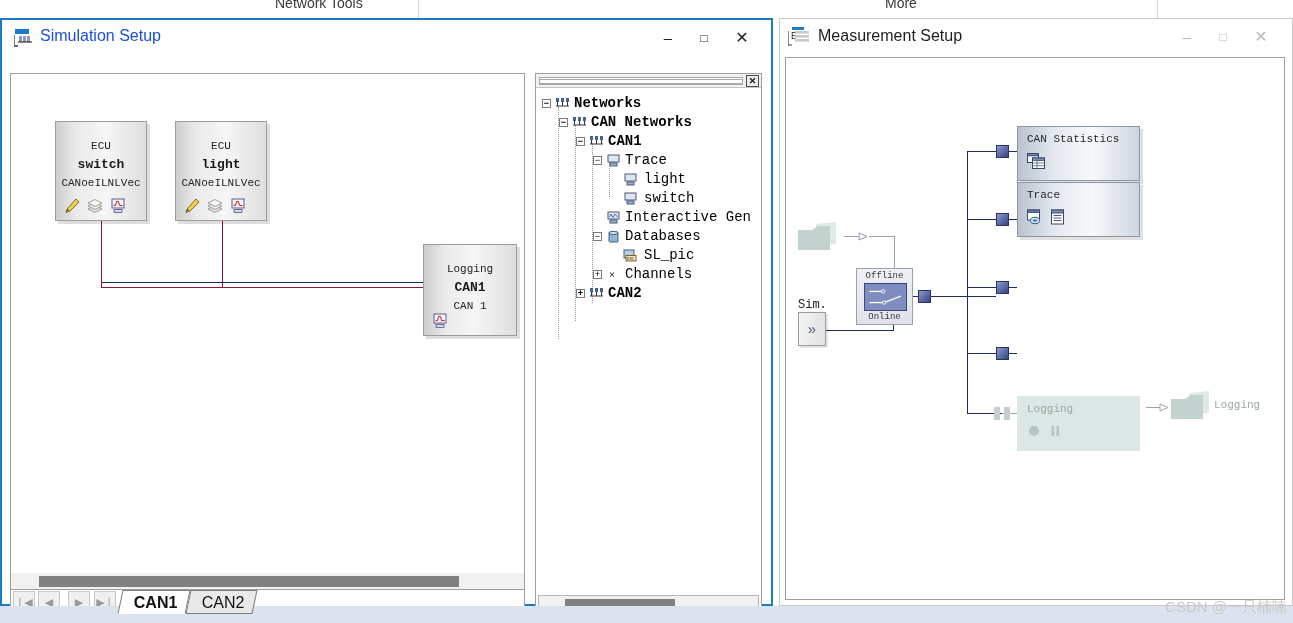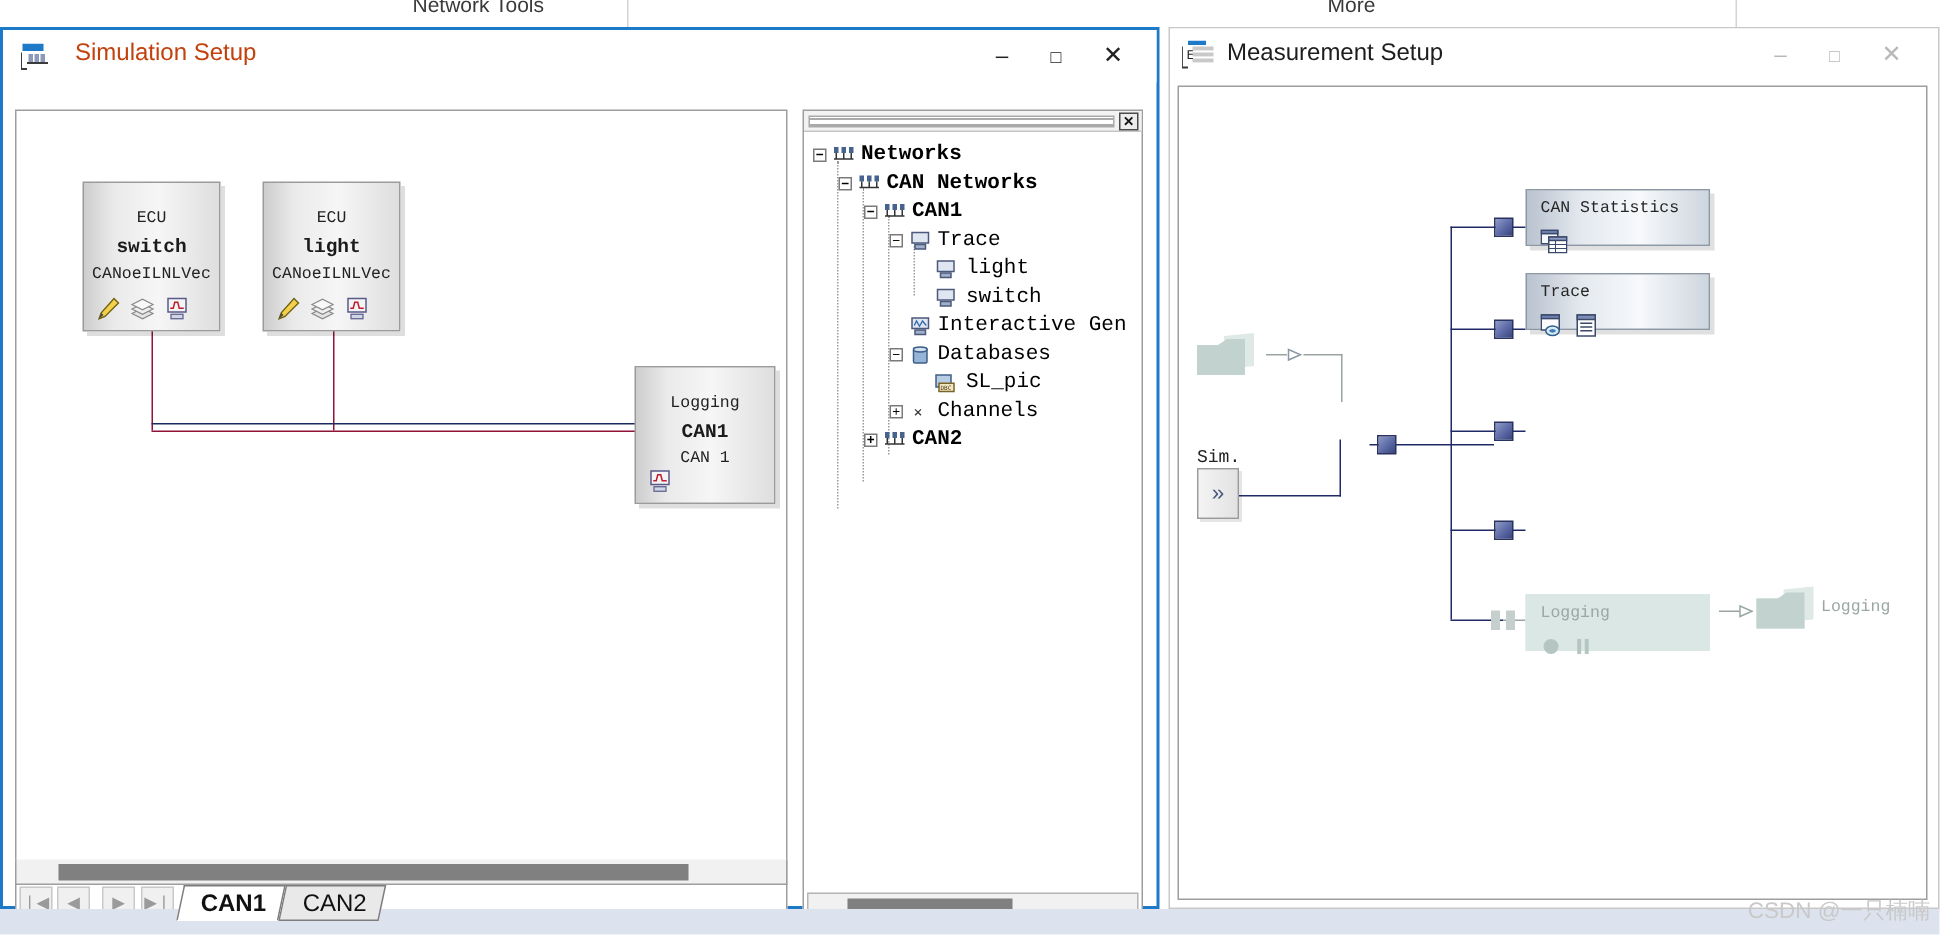--- a/index.html
+++ b/index.html
@@ -35,22 +35,22 @@
     border-top-width: 2px;
   }
   #sim-titlebar {
     position: relative; height: 35px; width: 100%;
     background: #ffffff;
   }
   #sim-title-icon {
     position: absolute; left: 12px; top: 9px; width: 20px; height: 18px;
   }
   #sim-title-text {
-    position: absolute; left: 48px; top: 7px;
-    font-size: 16px; color: #c2410c;
+    position: absolute; left: 38px; top: 7px;
+    font-size: 16px; color: #1d4ed8;
     font-family: "Liberation Sans", sans-serif;
   }
   .winbtn {
     position: absolute; top: 6px; width: 34px; height: 24px;
     font-size: 15px; color: #222; text-align: center; line-height: 24px;
     cursor: default; user-select: none;
   }
   .winbtn.dim { color: #b9b9b9; }
   #sim-min { right: 86px; }
   #sim-max { right: 50px; font-size: 12px; }
@@ -187,21 +187,21 @@
   #meas-close { right: 14px; font-size: 16px; }
 
   #meas-canvas {
     position: absolute; left: 5px; top: 38px;
     width: 500px; height: 543px;
     background: #ffffff; border: 1px solid #9e9e9e;
     overflow: hidden;
   }
 
   .measblock {
-    position: absolute; width: 123px; height: 38px;
+    position: absolute; width: 123px; height: 55px;
     background: linear-gradient(to right, #b9c2cf 0%, #e4e9ef 30%, #f7f9fb 62%, #cdd5de 100%);
     border: 1px solid #8d98a6;
     box-shadow: 3px 3px 0 rgba(0,0,0,0.12);
     font-family: "Liberation Mono", monospace;
   }
   .measblock .mb-title {
     position: absolute; left: 9px; top: 6px; font-size: 11px; color: #262626;
   }
   .measblock .mb-icons { position: absolute; left: 9px; top: 26px; display: flex; gap: 6px; }
   .measblock.disabled {
@@ -539,20 +539,33 @@
     <div class="wire h gray" style="left:83px; top:178px; width:26px;"></div>
     <div class="wire v gray" style="left:108px; top:178px; height:32px;"></div>
 
     <div id="sim-btn-wrap" style="left:12px; top:240px;">
       <div id="sim-btn-label">Sim.</div>
       <div id="sim-btn">»</div>
     </div>
     <div class="wire h" style="left:40px; top:272px; width:68px;"></div>
     <div class="wire v" style="left:107px; top:235px; height:38px;"></div>
 
+    <div id="offline-online" style="left:70px; top:210px;">
+      <div class="oo-label" id="oo-top">Offline</div>
+      <div id="oo-sw">
+        <svg viewBox="0 0 43 28" style="width:100%;height:100%;">
+          <line x1="4" y1="8" x2="18" y2="8" stroke="#ffffff" stroke-width="1.4"></line>
+          <line x1="4" y1="20" x2="20" y2="20" stroke="#ffffff" stroke-width="1.4"></line>
+          <line x1="20" y1="20" x2="38" y2="13" stroke="#ffffff" stroke-width="1.4"></line>
+          <circle cx="19" cy="8" r="1.8" fill="#7e8cc0" stroke="#ffffff" stroke-width="1"></circle>
+          <circle cx="20" cy="20" r="1.8" fill="#7e8cc0" stroke="#ffffff" stroke-width="1"></circle>
+        </svg>
+      </div>
+      <div class="oo-label" id="oo-bottom">Online</div>
+    </div>
 
     <div class="wire h" style="left:127px; top:238px; width:83px;"></div>
     <div class="buspin" style="left:132px; top:232px;"></div>
 
     <div class="wire v" style="left:181px; top:93px; height:262px;"></div>
 
     <div class="wire h" style="left:181px; top:93px;  width:35px;"></div>
     <div class="wire h" style="left:181px; top:161px; width:35px;"></div>
     <div class="wire h" style="left:181px; top:229px; width:35px;"></div>
     <div class="wire h" style="left:181px; top:295px; width:35px;"></div>

